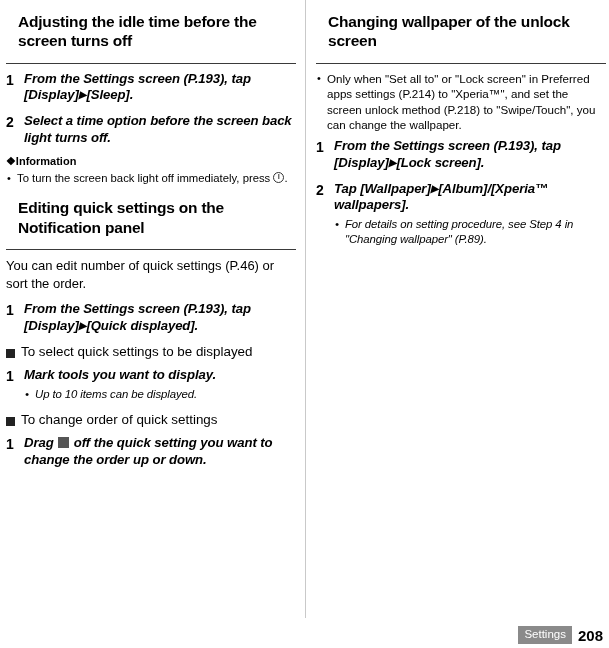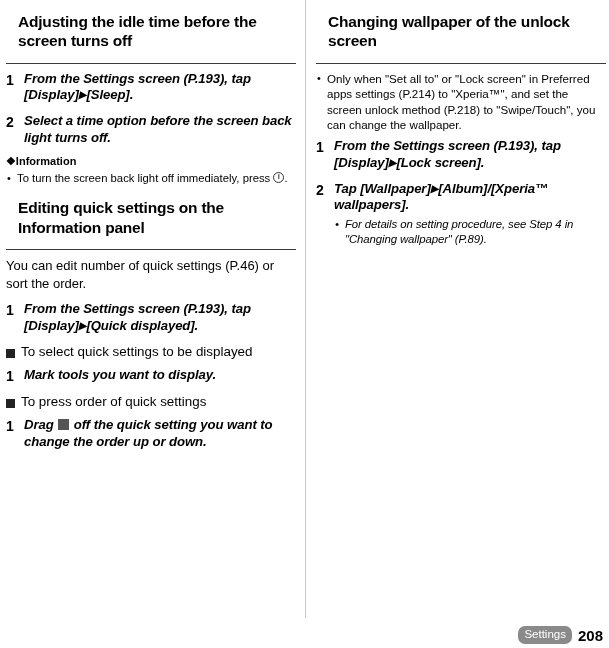--- a/index.html
+++ b/index.html
@@ -162,21 +162,20 @@
     display: flex;
     align-items: flex-end;
   }
   .footer-label {
     background: #8a8a8a;
     color: #ffffff;
     font-size: 11.5px;
     padding: 2px 6px 3px 6px;
     line-height: 1.1;
     margin-right: 6px;
-    border-radius: 7px;
   }
   .footer-page {
     font-size: 15px;
     font-weight: bold;
     line-height: 1;
     padding-bottom: 1px;
   }
 </style>
 </head>
 <body>
@@ -205,47 +204,50 @@
     </div>
 
     <div class="info-head">❖Information</div>
     <ul class="bullets small">
       <li>
         <span>To turn the screen back light off immediately, press</span>
         <span class="power-icon"></span><span>.</span>
       </li>
     </ul>
 
-    <h2 class="sec-title">Editing quick settings on the Information panel</h2>
+    <h2 class="sec-title">Editing quick settings on the Notification panel</h2>
     <hr class="rule">
 
     <p class="body-text">You can edit number of quick settings (P.46) or sort the order.</p>
 
     <div class="step">
       <div class="step-num">1</div>
       <div class="step-body">
         <span>From the Settings screen (P.193), tap [Display]</span><span class="arrow">▶</span><span>[Quick displayed].</span>
       </div>
     </div>
 
     <div class="subhead">
       <span class="sq"></span>
       <span>To select quick settings to be displayed</span>
     </div>
 
     <div class="step">
       <div class="step-num">1</div>
       <div class="step-body">
         <span>Mark tools you want to display.</span>
+        <ul class="sub-bullets">
+          <li>Up to 10 items can be displayed.</li>
+        </ul>
       </div>
     </div>
 
     <div class="subhead">
       <span class="sq"></span>
-      <span>To press order of quick settings</span>
+      <span>To change order of quick settings</span>
     </div>
 
     <div class="step">
       <div class="step-num">1</div>
       <div class="step-body">
         <span>Drag</span>
         <span class="drag-icon"></span>
         <span>off the quick setting you want to change the order up or down.</span>
       </div>
     </div>

